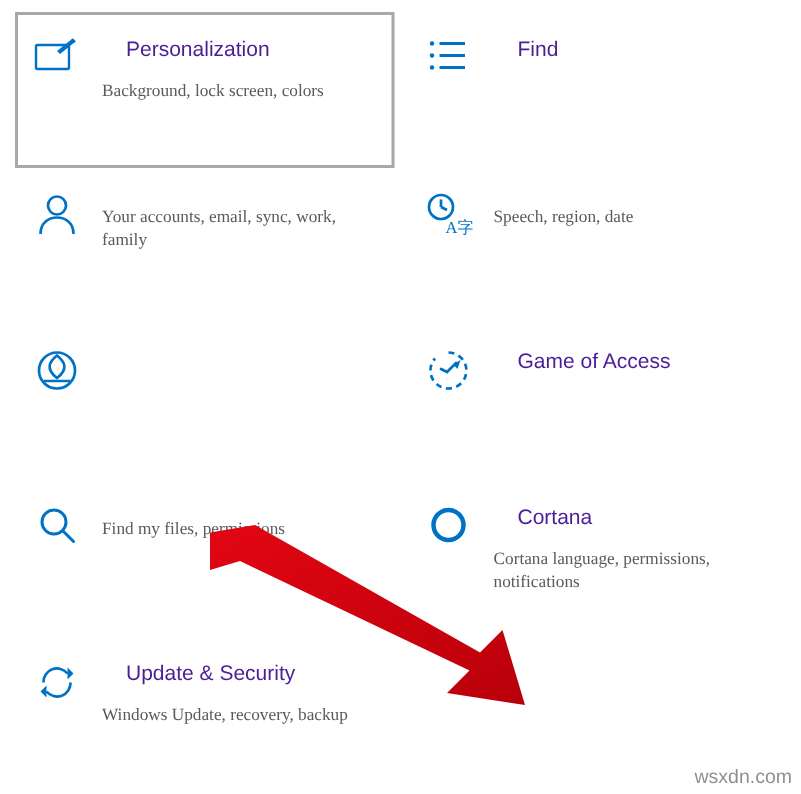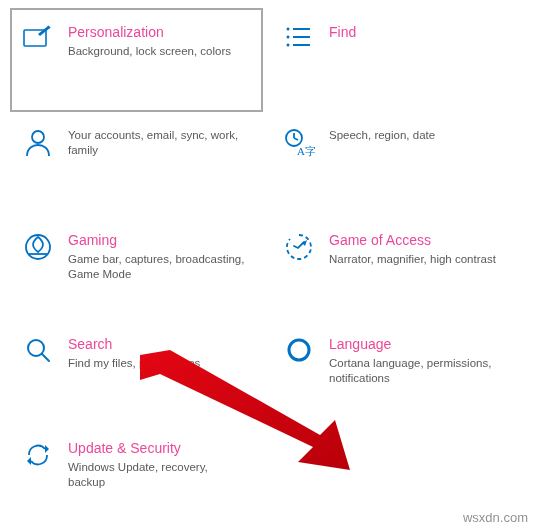--- a/index.html
+++ b/index.html
@@ -34,29 +34,31 @@
     width: 40px;
     flex: 0 0 40px;
     display: flex;
     justify-content: center;
     padding-top: 2px;
     color: #0072c6;
   }
   .text-wrap { flex: 1; padding-left: 10px; }
   .title {
     font-size: 14px;
-    color: #ec4899;
+    color: #4c1d95;
     line-height: 20px;
+    margin-left: 16px;
   }
   .desc {
     font-size: 11.5px;
     color: #5a5a5a;
     line-height: 15px;
-    margin-top: 2px;
+    margin-top: 12px;
     max-width: 180px;
+    font-family: Liberation Serif, serif;
   }
   svg { display:block; }
   .arrow {
     position: absolute;
     left: 130px;
     top: 350px;
     pointer-events: none;
   }
   .watermark {
     position: absolute;
@@ -129,61 +131,55 @@
   </div>
 
   <div class="tile">
     <div class="icon-wrap">
       <svg width="30" height="30" viewBox="0 0 30 30" fill="none" stroke="#0072c6" stroke-width="1.8">
         <circle cx="15" cy="15" r="12"></circle>
         <path d="M15 5 C10 9 7 14 15 20 C23 14 20 9 15 5 Z" fill="none"></path>
         <line x1="6" y1="22" x2="24" y2="22"></line>
       </svg>
     </div>
-    <div class="text-wrap">
-      <div class="title">Gaming</div>
-      <div class="desc">Game bar, captures, broadcasting, Game Mode</div>
-    </div>
   </div>
 
   <div class="tile">
     <div class="icon-wrap">
       <svg width="30" height="30" viewBox="0 0 30 30" fill="none" stroke="#0072c6" stroke-width="1.8">
         <path d="M15 3 A12 12 0 1 1 6 7" stroke-dasharray="4 3"></path>
         <path d="M20 10 L14 16 L10 14" stroke-linecap="round"></path>
         <polygon points="23,8 18,11 21,14" fill="#0072c6" stroke="none"></polygon>
       </svg>
     </div>
     <div class="text-wrap">
       <div class="title">Game of Access</div>
-      <div class="desc">Narrator, magnifier, high contrast</div>
     </div>
   </div>
 
   <div class="tile">
     <div class="icon-wrap">
       <svg width="28" height="28" viewBox="0 0 28 28" fill="none" stroke="#0072c6" stroke-width="2">
         <circle cx="12" cy="12" r="8"></circle>
         <line x1="18" y1="18" x2="25" y2="25" stroke-linecap="round"></line>
       </svg>
     </div>
     <div class="text-wrap">
-      <div class="title">Search</div>
       <div class="desc">Find my files, permissions</div>
     </div>
   </div>
 
   <div class="tile">
     <div class="icon-wrap">
       <svg width="28" height="28" viewBox="0 0 28 28" fill="none" stroke="#0072c6" stroke-width="3">
         <circle cx="14" cy="14" r="10"></circle>
       </svg>
     </div>
     <div class="text-wrap">
-      <div class="title">Language</div>
+      <div class="title">Cortana</div>
       <div class="desc">Cortana language, permissions, notifications</div>
     </div>
   </div>
 
 
   <div class="tile">
     <div class="icon-wrap">
       <svg width="30" height="30" viewBox="0 0 30 30" fill="none" stroke="#0072c6" stroke-width="1.8">
         <path d="M6 15 A9 9 0 0 1 22 9"></path>
         <polygon points="22,5 22,13 26,9" fill="#0072c6" stroke="none"></polygon>

